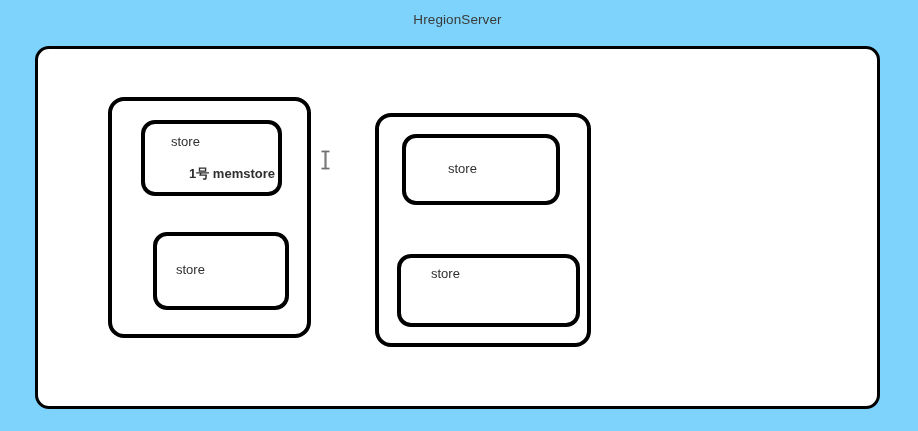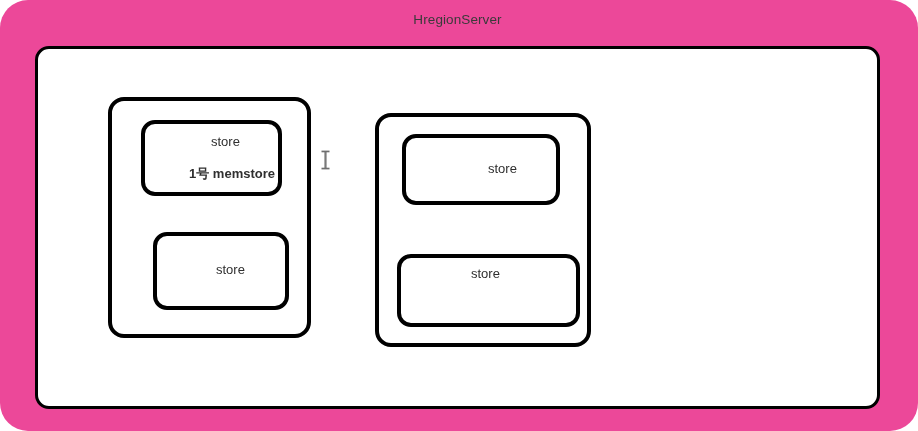--- a/index.html
+++ b/index.html
@@ -16,22 +16,21 @@
     position: relative;
     color: #2b2b2b;
   }
 
   #canvas {
     position: absolute;
     left: 0;
     top: 0;
     width: 918px;
     height: 431px;
-    background: #ec4899;
-    border-radius: 28px;
+    background: #7dd3fc;
   }
 
   
   .diagram-title {
     position: absolute;
     left: 0;
     top: 11px;
     width: 728px;           
     text-align: center;
     font-size: 13.5px;
@@ -65,21 +64,20 @@
     border-radius: 14px;
   }
 
   
   .store-label {
     position: absolute;
     font-size: 13px;
     line-height: 17px;
     color: #2f2f2f;
     white-space: nowrap;
-    margin-left: 40px;
   }
   .memstore-label {
     position: absolute;
     font-size: 13px;
     line-height: 17px;
     color: #2f2f2f;
     white-space: nowrap;
   }
 
   

